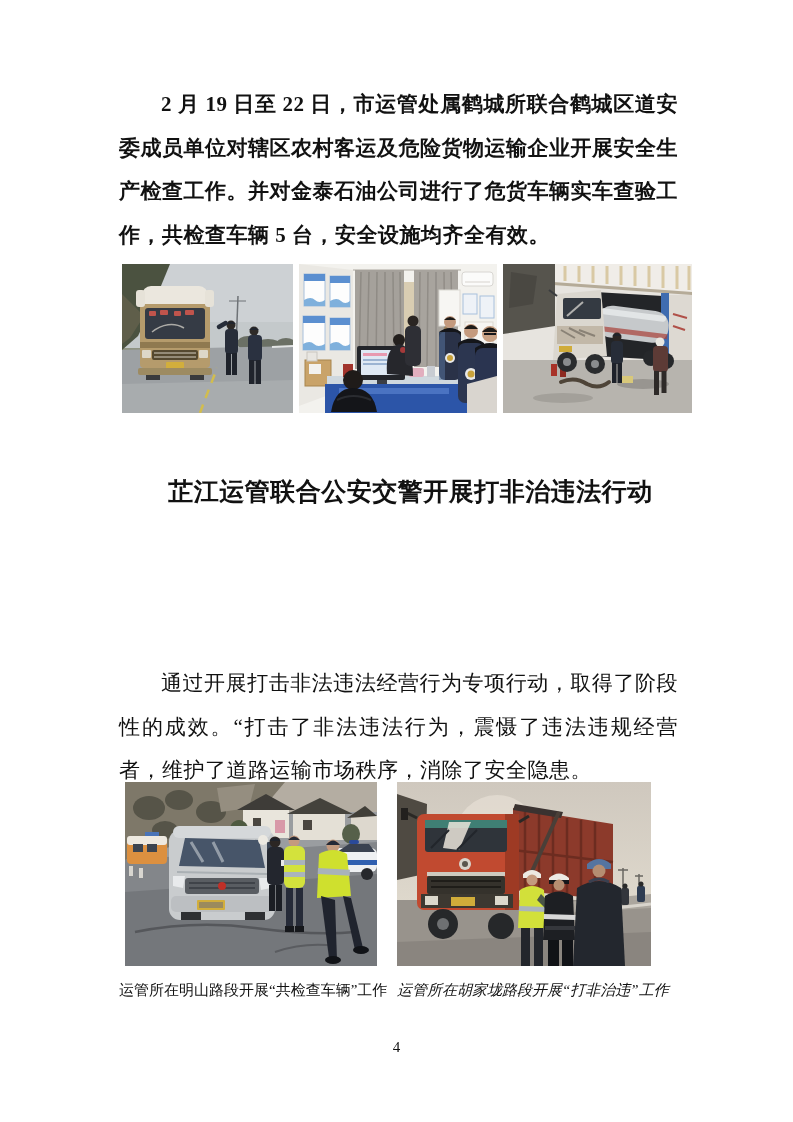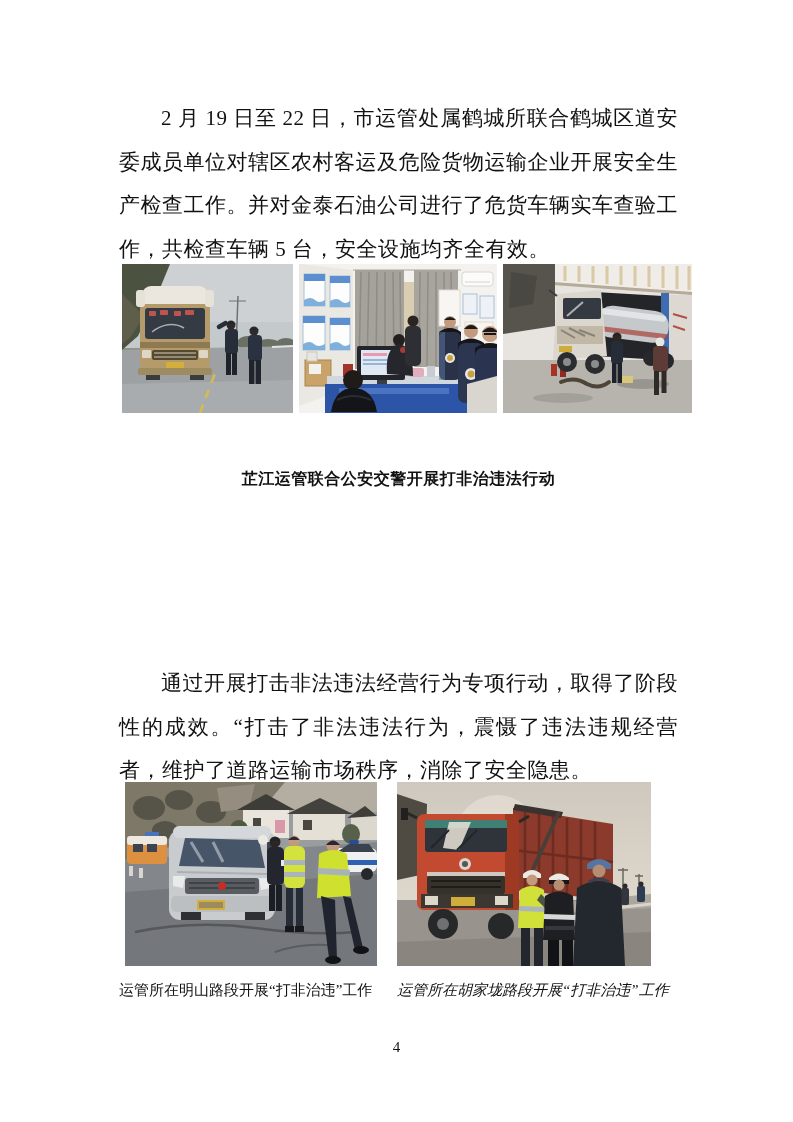--- a/index.html
+++ b/index.html
@@ -13,29 +13,29 @@
   }
   .body-para{
     position:absolute;left:119px;width:559px;
     margin:0;
     font-size:21px;line-height:43.5px;
     text-indent:42px;
     text-align:justify;
     text-align-last:left;
     letter-spacing:0.5px;
   }
-  #para1{top:97px;}
+  #para1{top:83px;font-weight:bold;}
   #para2{top:499px;}
   #para3{top:662px;}
   .article-title{
     position:absolute;left:119px;top:461px;width:559px;
-    margin:0;
+    margin:12px;
     font-family:"Liberation Sans","DejaVu Sans",sans-serif;
     font-weight:700;
-    font-size:16px;line-height:36px;
+    font-size:25px;line-height:36px;
     text-align:center;
     letter-spacing:0.5px;
   }
   .photo-row{position:absolute;display:flex;}
   #photo-row-1{left:122px;top:264px;gap:6px;}
   #photo-row-2{left:125px;top:782px;gap:20px;}
   .photo{display:block;background:#e8e8e8;}
   .caption{
     position:absolute;top:979px;
     margin:0;
@@ -502,18 +502,18 @@
         <path d="M4 12 Q16 2 28 12 L28 17 L4 17 Z" fill="#5574a0"></path>
         <circle cx="16" cy="19" r="6.5" fill="#b58e72"></circle>
         <path d="M-6 36 Q16 22 38 36 L42 114 L-10 114 Z" fill="#23272e"></path>
         <path d="M6 30 Q16 24 26 30" stroke="#3a4050" stroke-width="3" fill="none"></path>
         <rect x="-2" y="114" width="16" height="24" fill="#1b1d21"></rect>
         <rect x="20" y="114" width="16" height="24" fill="#1b1d21"></rect>
       </g>
     </svg>
   </div>
 
-  <p id="caption-left" class="caption">运管所在明山路段开展“打非治违”工作</p>
+  <p id="caption-left" class="caption">运管所在明山路段开展“共检查车辆”工作</p>
   <p id="caption-right" class="caption">运管所在胡家垅路段开展“打非治违”工作</p>
 
   <div class="page-number">4</div>
 
 </div>
 
 </body></html>

